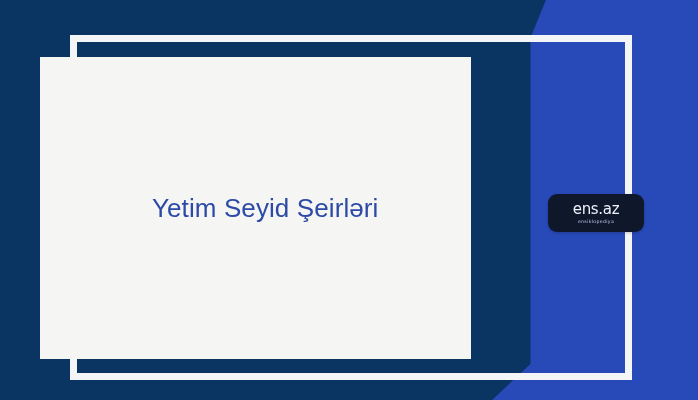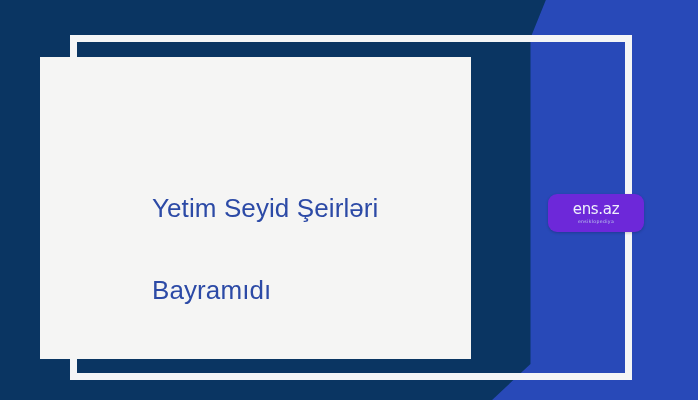--- a/index.html
+++ b/index.html
@@ -81,21 +81,21 @@
     letter-spacing: 0.1px;
   }
 
   
   .logo-badge {
     position: absolute;
     left: 548px;
     top: 194px;
     width: 96px;
     height: 38px;
-    background: #6d28d9;
+    background: #0f172a;
     border-radius: 9px;
     display: flex;
     flex-direction: column;
     align-items: center;
     justify-content: center;
     box-shadow: 0 1px 3px rgba(0,0,0,0.20);
   }
   .logo-wordmark {
     font-size: 15px;
     line-height: 1;
@@ -118,21 +118,20 @@
 
 <div id="stage">
 
   <div class="blue-panel"></div>
 
   <div class="frame"></div>
 
   <div class="content-card">
     <div class="text-block">
       <div class="poem-title">Yetim Seyid Şeirləri</div>
-      <div class="poem-subtitle">Bayramıdı</div>
     </div>
   </div>
 
   <div class="logo-badge">
     <div class="logo-wordmark">ens.az</div>
     <div class="logo-tagline">ensiklopediya</div>
   </div>
 
 </div>
 

